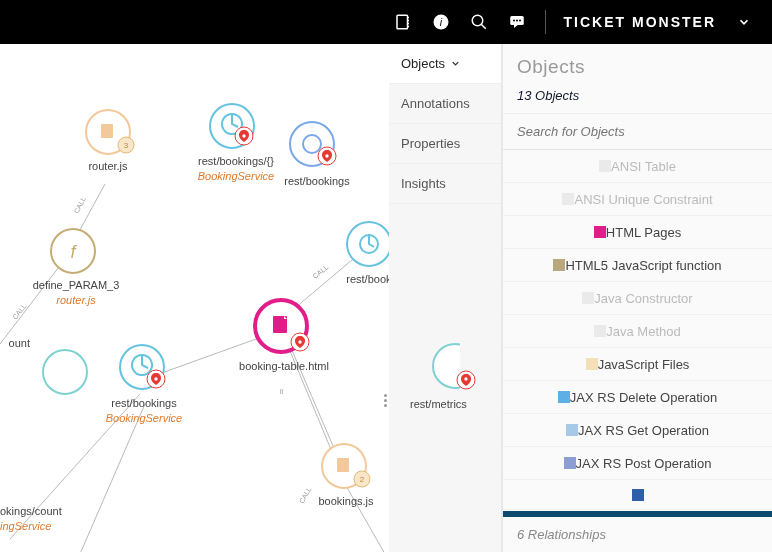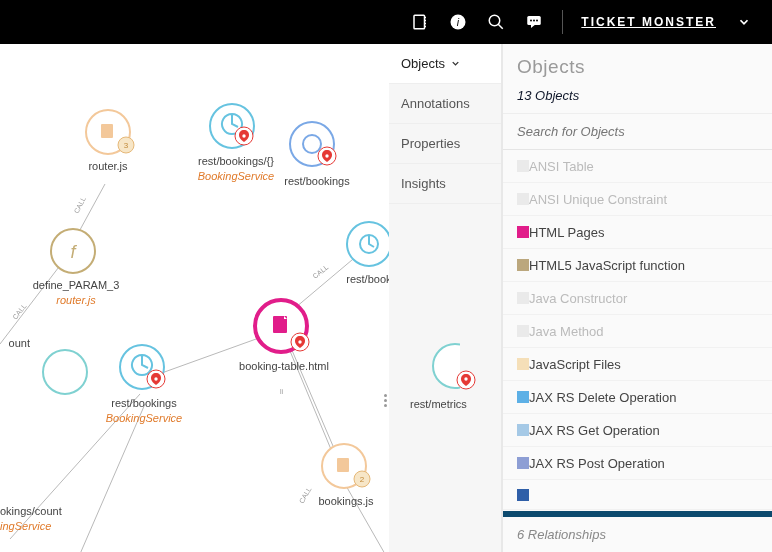--- a/index.html
+++ b/index.html
@@ -1,35 +1,35 @@
 <!DOCTYPE html>
 <html><head>
 <meta charset="utf-8">
 <style>
 * { box-sizing: border-box; margin: 0; padding: 0; font-family: Arial, Helvetica, sans-serif; }
 html, body { width: 772px; height: 552px; overflow: hidden; background: #fff; }
 .topbar { height: 44px; background: #000; display: flex; align-items: center; justify-content: flex-end; padding: 0 18px; gap: 18px; }
 .topbar .tb-icon { width: 20px; height: 20px; display: flex; align-items: center; justify-content: center; color: #fff; }
 .topbar .divider { width: 1px; height: 24px; background: #555; }
-.topbar .app-title { color: #fff; letter-spacing: 2px; font-size: 12px; font-weight: 600; text-decoration: underline; }
+.topbar .app-title { color: #fff; letter-spacing: 2px; font-size: 14px; font-weight: 600; }
 .main { display: flex; height: 508px; }
 .graph-area { flex: 1; position: relative; background: #fff; overflow: hidden; }
 .graph-svg { position: absolute; inset: 0; }
 .node-label { position: absolute; text-align: center; font-size: 11px; color: #444; line-height: 1.35; }
 .node-label .subtype { color: #e07a2a; font-style: italic; display: block; }
 .tabs-col { width: 113px; background: #f6f6f6; border-right: 1px solid #e8e8e8;}
 .tab { padding: 12px 12px; font-size: 13px; color: #555; border-bottom: 1px solid #eee; cursor: pointer; display:flex; align-items:center; gap:5px;}
 .tab.active { background: #fff; color: #222; font-weight: 500; }
 .objects-col { width: 270px; background: #fafafa; border-left: 1px solid #e8e8e8; display: flex; flex-direction: column; }
 .objects-hdr { padding: 12px 14px 4px; color: #9a9a9a; font-size: 19px; letter-spacing: .5px; }
 .objects-count { padding: 6px 14px 10px; color: #0f172a; font-style: italic; font-size: 13px; border-bottom:1px solid #eee;}
 .search-row { border-bottom: 1px solid #e5e5e5; }
 .search-row input { width: 100%; border: none; background: transparent; padding: 10px 14px; font-style: italic; font-size: 13px; color: #be185d; outline: none; }
 .filter-list { flex: 1; overflow: auto; }
-.filter-item { display: flex; align-items: center; padding: 8.5px 14px; font-size: 13px; color: #444; border-bottom: 1px solid #f1f1f1; cursor: pointer;}
+.filter-item { display: flex; align-items: center; padding: 8.5px 14px; font-size: 13px; color: #444; border-bottom: 1px solid #f1f1f1; cursor: pointer; justify-content: center;}
 .filter-item.dim { color: #bbb; }
 .swatch { width: 12px; height: 12px; flex: 0 0 12px; }
 .rel-hdr { padding: 10px 14px; color: #888; font-style: italic; font-size: 13px; border-top: 6px solid #0c4a6e; }
 .dots-menu { position:absolute; right:2px; top:350px; display:flex; flex-direction:column; gap:2px; cursor:pointer;}
 .dots-menu span{ width:3px; height:3px; background:#999; border-radius:50%;}
 .badge { fill:#f7e6c7; stroke:#e6b878; }
 .edge-text { font-size:7px; fill:#999; }
 </style>
 </head>
 <body>

